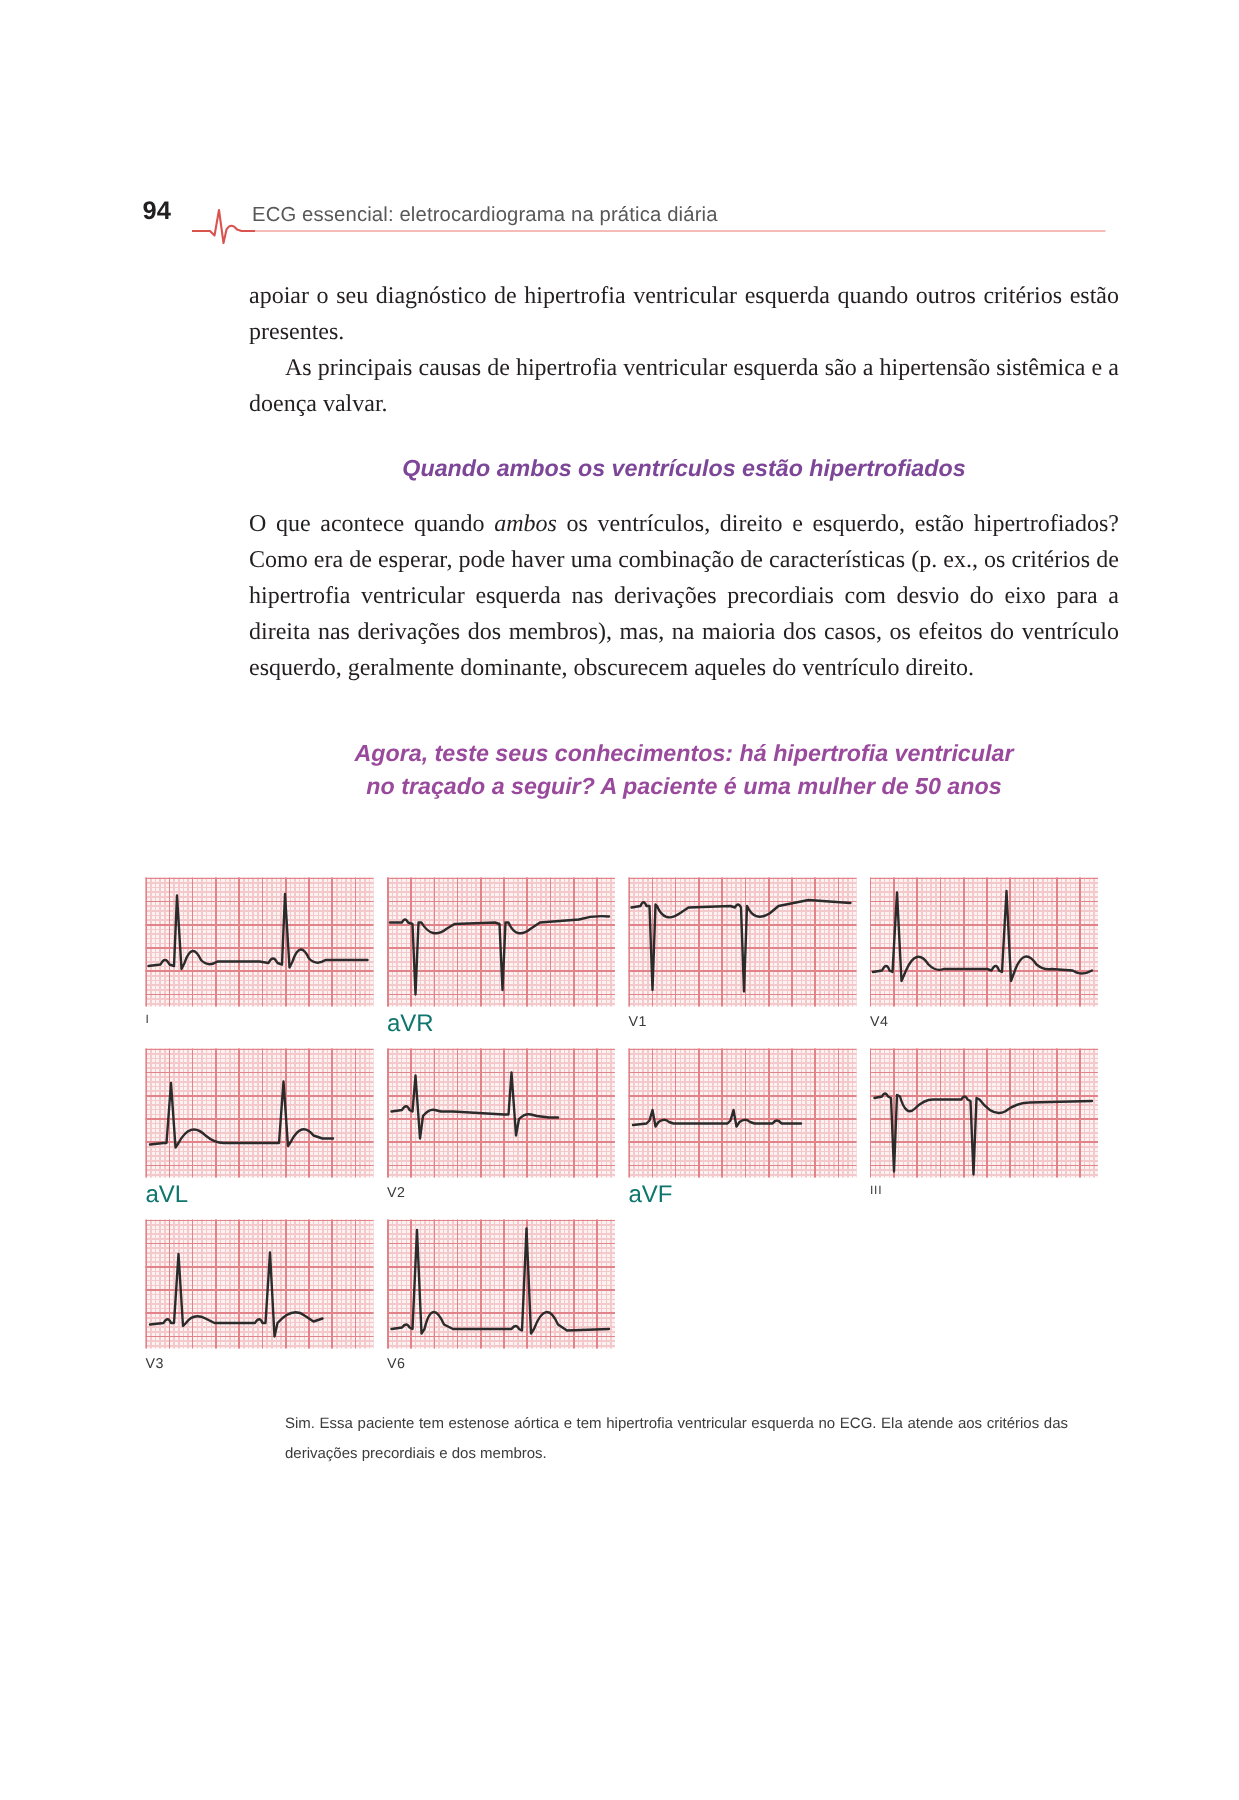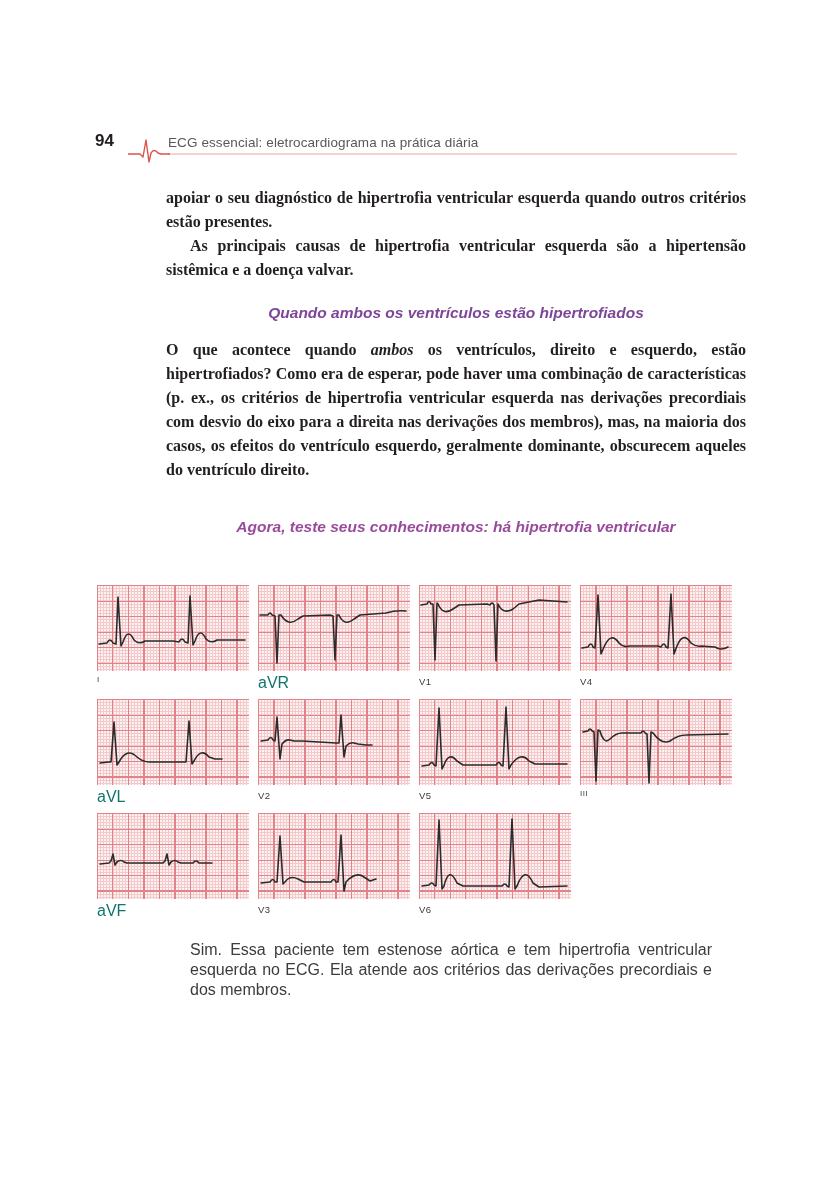--- a/index.html
+++ b/index.html
@@ -22,21 +22,21 @@
   .header-title{
     position:absolute;left:168px;top:95px;
     font-family:"Liberation Sans", sans-serif;
     font-size:13.5px;color:#58585a;letter-spacing:.1px;text-align:right;
   }
   
   .content{
     position:absolute;left:166px;top:146px;width:580px;
     font-size:16px;line-height:24px;text-align:justify;
   }
-  .content p{margin:0;font-weight:bold;}
+  .content p{margin:0;}
   .content p.indented{text-indent:24px;}
   .subhead{
     font-family:"Liberation Sans", sans-serif;
     font-style:italic;font-weight:bold;
     font-size:15.5px;line-height:22px;
     text-align:center;
   }
   .subhead-1{color:var(--heading-purple);margin:20px 0 14px 0;}
   .subhead-2{color:var(--heading-magenta);margin:34px 0 0 0;}
   
@@ -60,42 +60,42 @@
   .strip svg{position:absolute;left:0;top:0;}
   .trace{fill:none;stroke:var(--trace);stroke-width:1.6;stroke-linejoin:round;stroke-linecap:round;}
   .lead-label{font-family:"Liberation Sans", sans-serif;color:#3a3a3a;}
   .lbl-limb{font-size:8px;margin-top:4px;letter-spacing:.5px;}
   .lbl-aug{font-size:16px;margin-top:3px;color:#0f766e;}
   .lbl-chest{font-size:9.5px;margin-top:5px;letter-spacing:.3px;}
   
   .caption{
     position:absolute;left:190px;top:900px;width:522px;
     font-family:"Liberation Sans", sans-serif;
-    font-size:16px;line-height:20px;color:#3c3c3c;
+    font-size:10px;line-height:20px;color:#3c3c3c;
     text-align:justify;
   }
 </style>
 </head>
 <body>
 
 <div class="page">
 
   <div class="page-number">94</div>
   <svg class="header-rule-svg" width="610" height="34" viewBox="0 0 610 34">
     <path d="M40,18 H609" stroke="var(--rule-light)" stroke-width="1" fill="none"></path>
     <path d="M0,18 L12,18 L15,21 L18,4 L21,26 L23,17 Q26,12 30,17 L33,18 L42,18" stroke="var(--rule-red)" stroke-width="1.4" fill="none" stroke-linejoin="round"></path>
   </svg>
   <div class="header-title">ECG essencial: eletrocardiograma na prática diária</div>
 
   <div class="content">
     <p>apoiar o seu diagnóstico de hipertrofia ventricular esquerda quando outros critérios estão presentes.</p>
     <p class="indented">As principais causas de hipertrofia ventricular esquerda são a hipertensão sistêmica e a doença valvar.</p>
     <h2 class="subhead subhead-1">Quando ambos os ventrículos estão hipertrofiados</h2>
     <p><span>O que acontece quando </span><em>ambos</em><span> os ventrículos, direito e esquerdo, estão hipertrofiados? Como era de esperar, pode haver uma combinação de características (p. ex., os critérios de hipertrofia ventricular esquerda nas derivações precordiais com desvio do eixo para a direita nas derivações dos membros), mas, na maioria dos casos, os efeitos do ventrículo esquerdo, geralmente dominante, obscurecem aqueles do ventrículo direito.</span></p>
-    <h2 class="subhead subhead-2"><span>Agora, teste seus conhecimentos: há hipertrofia ventricular</span><br></h2>
+    <h2 class="subhead subhead-2"><span>Agora, teste seus conhecimentos: há hipertrofia ventricular</span><br><span>no traçado a seguir? A paciente é uma mulher de 50 anos</span></h2>
   </div>
 
   <div class="ecg-grid">
 
     <div class="ecg-cell">
       <div class="strip">
           <svg width="152" height="86" viewBox="0 0 152 86">
             <path class="trace" d="M2,59 L10,58 Q13,52 16,58 L19,59 L21,12 L24,61 L26,57 Q31,42 37,55 Q42,60 48,56 L76,56 L82,57 Q85,51 88,57 L91,58 L93,11 L96,60 L98,56 Q103,41 109,54 Q114,59 120,55 L148,55"></path>
           </svg>
         </div>
@@ -135,44 +135,36 @@
       <div class="lead-label lbl-aug">aVL</div>
     </div>
     <div class="ecg-cell">
       <div class="strip">
           <svg width="152" height="86" viewBox="0 0 152 86">
             <path class="trace" d="M3,42 L10,41 Q13,36 15,41 L17,42 L19,18 L22,60 L24,45 Q28,40 32,41 L36,42 L44,42 L78,44 L81,44 L83,16 L86,58 L88,47 Q92,43 96,44 L100,45 L108,46 L114,46"></path>
           </svg>
         </div>
       <div class="lead-label lbl-chest">V2</div>
     </div>
+
     <div class="ecg-cell">
       <div class="strip">
           <svg width="152" height="86" viewBox="0 0 152 86">
-            <path class="trace" d="M3,67 L10,66 Q13,61 15,66 L17,67 L20,9 L23,70 L25,66 Q30,52 38,62 L44,66 L74,66 L77,66 Q80,61 82,66 L84,67 L87,8 L90,70 L92,66 Q102,52 110,62 L116,65 L148,65"></path>
+            <path class="trace" d="M3,51 L12,50 L14,48 L16,41 L18,52 L20,49 Q24,46 27,49 L30,50 L44,50 L66,50 L68,48 L70,41 L72,52 L74,49 Q78,46 81,49 L84,50 L96,50 Q99,46 102,50 L110,50 L115,50"></path>
           </svg>
         </div>
-      <div class="lead-label lbl-chest">V5</div>
+      <div class="lead-label lbl-aug">aVF</div>
     </div>
-
     <div class="ecg-cell">
       <div class="strip">
           <svg width="152" height="86" viewBox="0 0 152 86">
             <path class="trace" d="M3,33 L8,32 Q10,28 12,32 L14,33 L16,82 L18,31 L20,32 Q24,46 30,40 Q36,34 42,34 L58,34 L61,34 Q63,30 65,34 L67,35 L69,84 L71,33 L73,34 Q82,46 90,42 Q98,36 106,36 L148,35"></path>
           </svg>
         </div>
       <div class="lead-label lbl-limb">III</div>
-    </div>
-    <div class="ecg-cell">
-      <div class="strip">
-          <svg width="152" height="86" viewBox="0 0 152 86">
-            <path class="trace" d="M3,51 L12,50 L14,48 L16,41 L18,52 L20,49 Q24,46 27,49 L30,50 L44,50 L66,50 L68,48 L70,41 L72,52 L74,49 Q78,46 81,49 L84,50 L96,50 Q99,46 102,50 L110,50 L115,50"></path>
-          </svg>
-        </div>
-      <div class="lead-label lbl-aug">aVF</div>
     </div>
     <div class="ecg-cell">
       <div class="strip">
           <svg width="152" height="86" viewBox="0 0 152 86">
             <path class="trace" d="M3,70 L12,69 Q15,64 17,69 L19,69 L22,23 L25,71 L27,69 Q32,62 40,66 L46,69 L70,69 L73,69 Q76,64 78,69 L80,69 L83,22 L86,78 L88,69 Q98,58 106,64 L112,68 L118,66"></path>
           </svg>
         </div>
       <div class="lead-label lbl-chest">V3</div>
     </div>
     <div class="ecg-cell">

